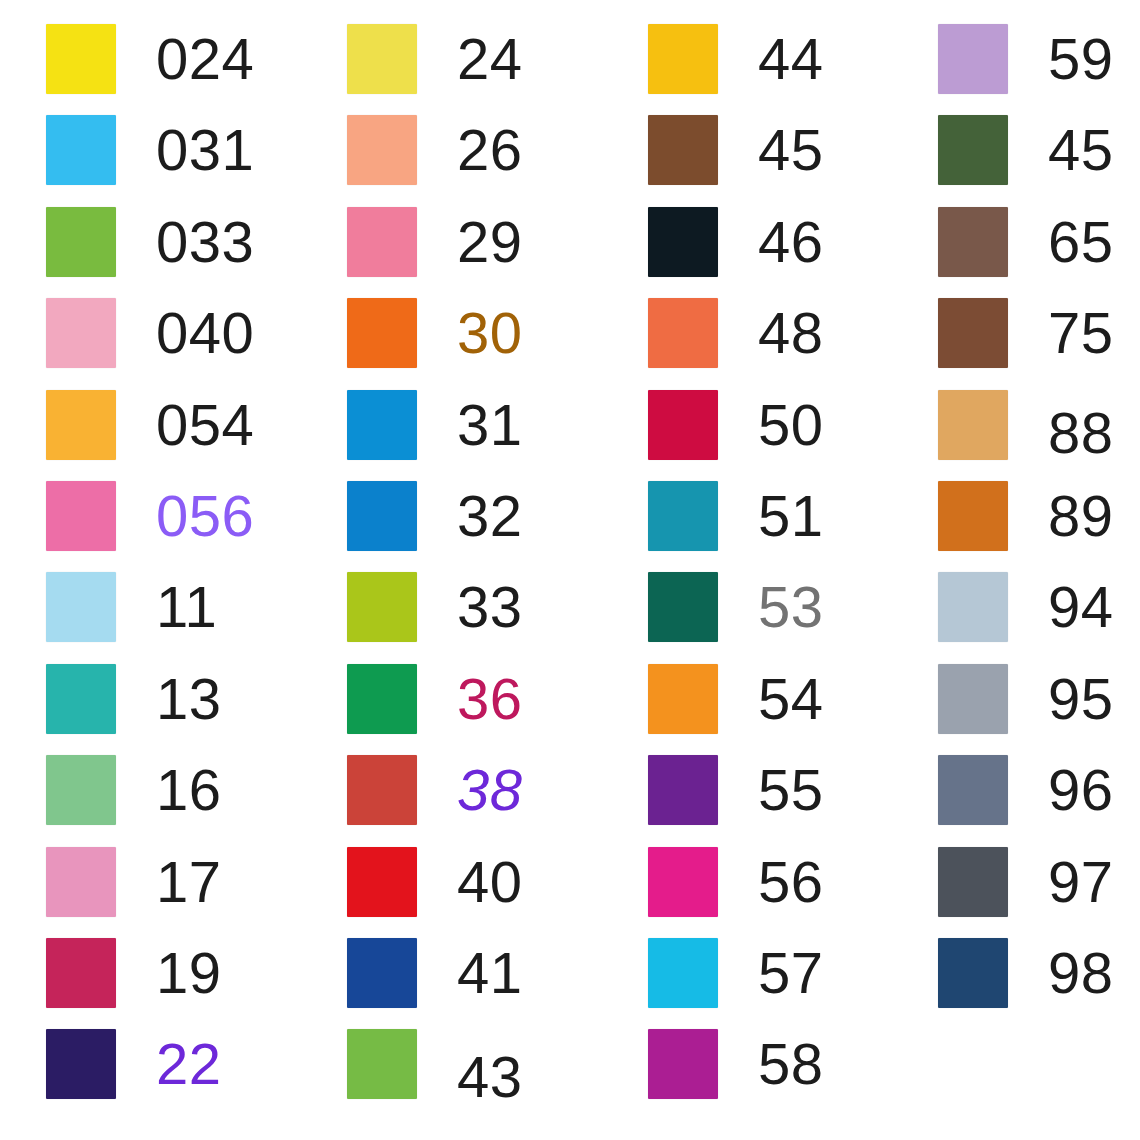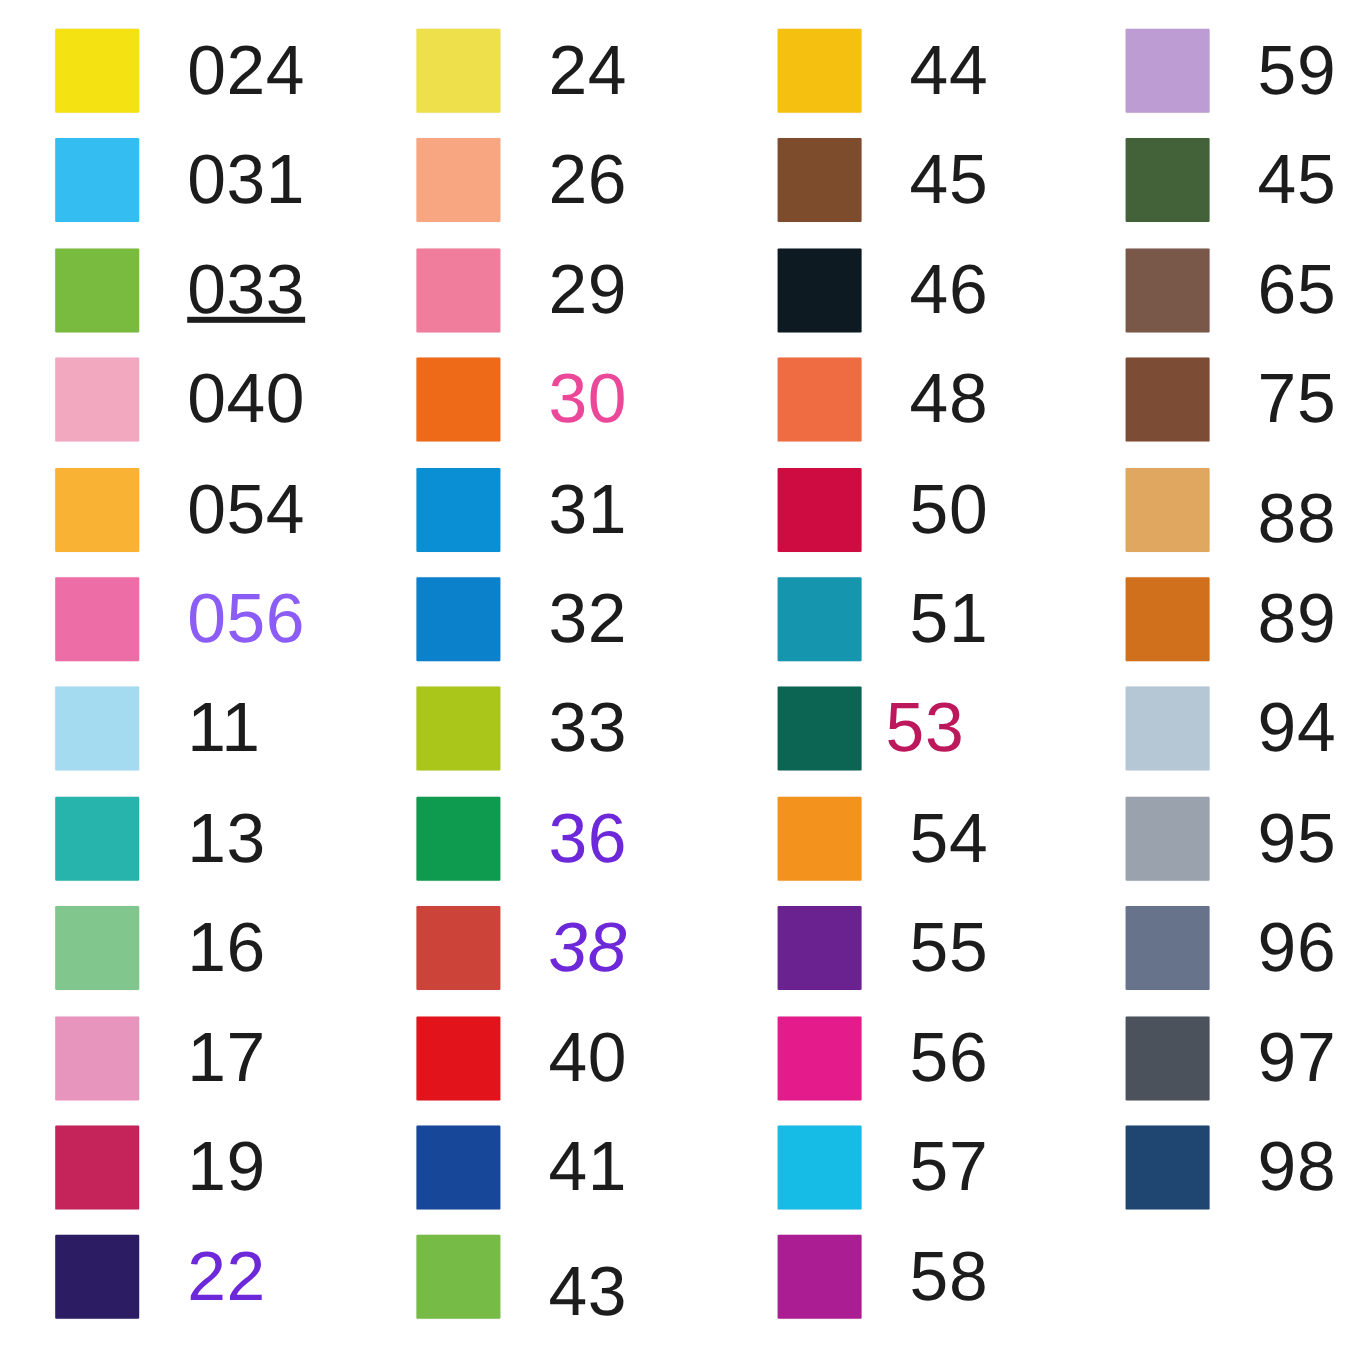--- a/index.html
+++ b/index.html
@@ -68,21 +68,21 @@
       <div class="swatch-row">
         <div class="swatch-chip" style="background: rgb(245, 226, 19); width: 70px; height: 70px; flex-basis: 70px;"></div>
         <div class="swatch-label" style="color: rgb(28, 28, 28);">024</div>
       </div>
       <div class="swatch-row">
         <div class="swatch-chip" style="background: rgb(52, 189, 240); width: 70px; height: 70px; flex-basis: 70px;"></div>
         <div class="swatch-label" style="color: rgb(28, 28, 28);">031</div>
       </div>
       <div class="swatch-row">
         <div class="swatch-chip" style="background: rgb(121, 187, 63); width: 70px; height: 70px; flex-basis: 70px;"></div>
-        <div class="swatch-label" style="color: rgb(28, 28, 28); text-decoration: underline;">033</div>
+        <div class="swatch-label" style="color: rgb(28, 28, 28);">033</div>
       </div>
       <div class="swatch-row">
         <div class="swatch-chip" style="background: rgb(242, 168, 191); width: 70px; height: 70px; flex-basis: 70px;"></div>
         <div class="swatch-label" style="color: rgb(28, 28, 28);">040</div>
       </div>
       <div class="swatch-row">
         <div class="swatch-chip" style="background: rgb(249, 178, 51); width: 70px; height: 70px; flex-basis: 70px;"></div>
         <div class="swatch-label" style="color: rgb(28, 28, 28);">054</div>
       </div>
       <div class="swatch-row">
@@ -122,37 +122,37 @@
       <div class="swatch-row">
         <div class="swatch-chip" style="background: rgb(248, 165, 130); width: 70px; height: 70px; flex-basis: 70px;"></div>
         <div class="swatch-label" style="color: rgb(28, 28, 28);">26</div>
       </div>
       <div class="swatch-row">
         <div class="swatch-chip" style="background: rgb(240, 125, 156); width: 70px; height: 70px; flex-basis: 70px;"></div>
         <div class="swatch-label" style="color: rgb(28, 28, 28);">29</div>
       </div>
       <div class="swatch-row">
         <div class="swatch-chip" style="background: rgb(239, 106, 24); width: 70px; height: 70px; flex-basis: 70px;"></div>
-        <div class="swatch-label" style="color: #ec4899;">30</div>
+        <div class="swatch-label" style="color: #a16207;">30</div>
       </div>
       <div class="swatch-row">
         <div class="swatch-chip" style="background: rgb(11, 143, 212); width: 70px; height: 70px; flex-basis: 70px;"></div>
         <div class="swatch-label" style="color: rgb(28, 28, 28);">31</div>
       </div>
       <div class="swatch-row">
         <div class="swatch-chip" style="background: rgb(11, 129, 204); width: 70px; height: 70px; flex-basis: 70px;"></div>
         <div class="swatch-label" style="color: rgb(28, 28, 28);">32</div>
       </div>
       <div class="swatch-row">
         <div class="swatch-chip" style="background: rgb(170, 198, 26); width: 70px; height: 70px; flex-basis: 70px;"></div>
         <div class="swatch-label" style="color: rgb(28, 28, 28);">33</div>
       </div>
       <div class="swatch-row">
         <div class="swatch-chip" style="background: rgb(14, 155, 80); width: 70px; height: 70px; flex-basis: 70px;"></div>
-        <div class="swatch-label" style="color: #6d28d9;">36</div>
+        <div class="swatch-label" style="color: #be185d;">36</div>
       </div>
       <div class="swatch-row">
         <div class="swatch-chip" style="background: rgb(203, 67, 57); width: 70px; height: 70px; flex-basis: 70px;"></div>
         <div class="swatch-label" style="color: #6d28d9; font-style: italic;">38</div>
       </div>
       <div class="swatch-row">
         <div class="swatch-chip" style="background: rgb(227, 19, 28); width: 70px; height: 70px; flex-basis: 70px;"></div>
         <div class="swatch-label" style="color: rgb(28, 28, 28);">40</div>
       </div>
       <div class="swatch-row">
@@ -184,21 +184,21 @@
       <div class="swatch-row">
         <div class="swatch-chip" style="background: rgb(206, 12, 65); width: 70px; height: 70px; flex-basis: 70px;"></div>
         <div class="swatch-label" style="color: rgb(28, 28, 28);">50</div>
       </div>
       <div class="swatch-row">
         <div class="swatch-chip" style="background: rgb(22, 149, 175); width: 70px; height: 70px; flex-basis: 70px;"></div>
         <div class="swatch-label" style="color: rgb(28, 28, 28);">51</div>
       </div>
       <div class="swatch-row">
         <div class="swatch-chip" style="background: rgb(12, 101, 83); width: 70px; height: 70px; flex-basis: 70px;"></div>
-        <div class="swatch-label" style="color: #be185d; margin-left: 20px;">53</div>
+        <div class="swatch-label" style="color: #737373;">53</div>
       </div>
       <div class="swatch-row">
         <div class="swatch-chip" style="background: rgb(244, 146, 30); width: 70px; height: 70px; flex-basis: 70px;"></div>
         <div class="swatch-label" style="color: rgb(28, 28, 28);">54</div>
       </div>
       <div class="swatch-row">
         <div class="swatch-chip" style="background: rgb(107, 34, 145); width: 70px; height: 70px; flex-basis: 70px;"></div>
         <div class="swatch-label" style="color: rgb(28, 28, 28);">55</div>
       </div>
       <div class="swatch-row">

